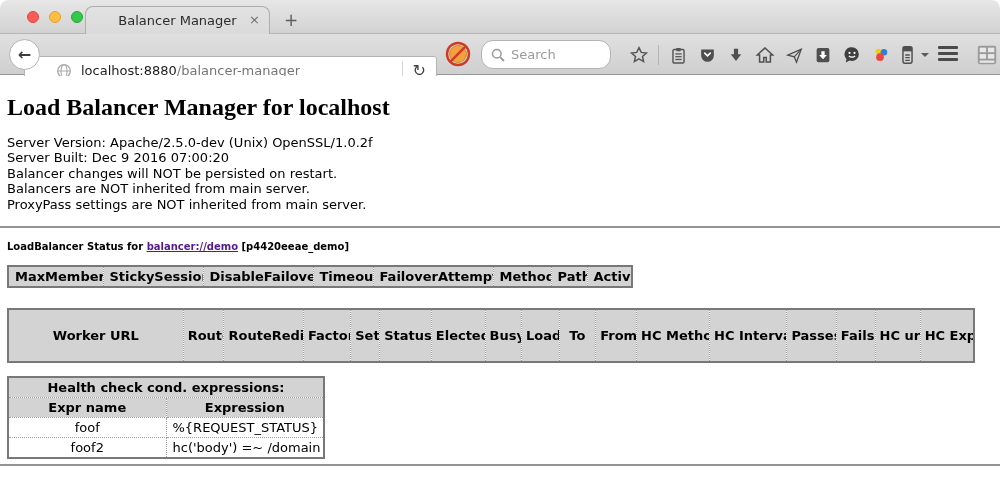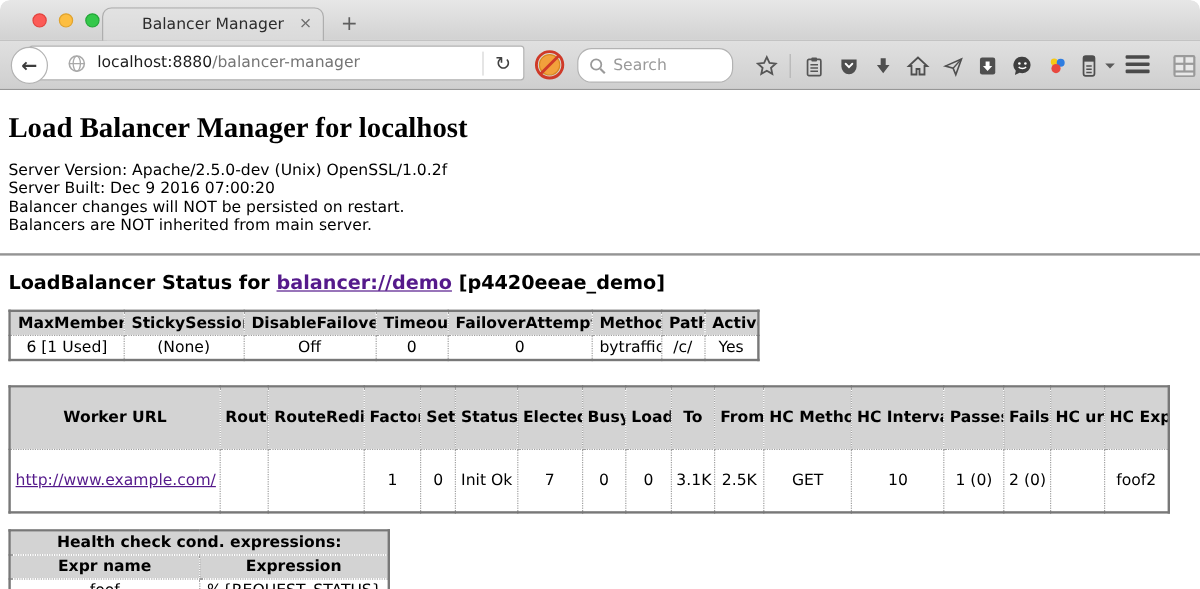--- a/index.html
+++ b/index.html
@@ -37,21 +37,21 @@
     background:linear-gradient(#e0e0e0,#cfcfcf);
     border-top:1px solid #b6b6b6; border-bottom:1px solid #979797;
   }
   .back-btn {
     position:absolute; left:9px; top:5px; width:31px; height:31px;
     background:#ffffff; border:1px solid #b3b3b3; border-radius:50%;
     display:flex; align-items:center; justify-content:center;
     font-size:16px; font-weight:bold; color:#3c3c3c; z-index:3;
   }
   .url-bar {
-    position:absolute; left:24px; top:4px; width:413px; height:29px;
+    position:absolute; left:24px; top:22px; width:413px; height:29px;
     background:#ffffff; border:1px solid #b3b3b3; border-radius:3px;
     display:flex; align-items:center; padding-left:30px;
   }
   .url-text { font-size:13px; margin-left:8px; white-space:nowrap; overflow:hidden; }
   .url-host { color:#1c1c1c; }
   .url-path { color:#757575; }
   .url-spacer { flex:1; }
   .url-divider { width:1px; height:20px; background:#d4d4d4; }
   .reload { font-size:16px; color:#404040; padding:0 10px; }
   .flash-btn { position:absolute; left:445px; top:7px; width:26px; height:26px; }
@@ -69,21 +69,21 @@
   .caret { width:0; height:0; border:4px solid transparent; border-top-color:#5a5a5a; margin-top:4px; }
   .hamburger { position:absolute; left:938px; top:12px; display:flex; flex-direction:column; gap:3px; }
   .hamburger span { display:block; width:20px; height:3px; background:#4a4a4a; border-radius:1px; }
   .grid-btn { position:absolute; left:976px; top:10px; }
   
   .content { position:absolute; top:76px; left:0; right:0; bottom:0; background:#ffffff; color:#000; }
   h1.page-h1 { margin:18px 0 0 7px; font-size:24px; font-weight:bold;font-family:Liberation Serif, serif; }
   .info { margin:14px 16px 0 7px; font-size:13px; line-height:15.4px; }
   .info span { display:block; }
   hr.rule { border:0; height:2px; background:#949494; margin:14px 0 0 0; }
-  h3.status-h3 { margin:13px 0 0 7px; font-size:16px; font-weight:bold; }
+  h3.status-h3 { margin:13px 0 0 7px; font-size:10px; font-weight:bold; }
   a.plink, .plink { color:#551a8b; text-decoration:underline; font-weight:bold; }
   a.wlink { color:#551a8b; text-decoration:underline; }
   table.dtab {
     border-collapse:collapse; margin:13px 0 0 7px;
     font-size:13px; border:2px solid #787878; table-layout:fixed;
   }
   table.dtab th, table.dtab td {
     border:1px dotted #9f9f9f; padding:2px 6px; text-align:center;
     white-space:nowrap; overflow:hidden; height:17px;
   }
@@ -237,47 +237,38 @@
   </div>
 
   <div class="content">
     <h1 class="page-h1">Load Balancer Manager for localhost</h1>
 
     <div class="info">
       <span>Server Version: Apache/2.5.0-dev (Unix) OpenSSL/1.0.2f</span>
       <span>Server Built: Dec 9 2016 07:00:20</span>
       <span>Balancer changes will NOT be persisted on restart.</span>
       <span>Balancers are NOT inherited from main server.</span>
+      <span>ProxyPass settings are NOT inherited from main server.</span>
     </div>
 
     <hr class="rule">
 
     <h3 class="status-h3"><span>LoadBalancer Status for </span><a href="#" class="plink">balancer://demo</a><span> [p4420eeae_demo]</span></h3>
 
     <table class="dtab" style="width:624px;">
       <tbody>
           <tr>
         <th style="width:95px">MaxMembers</th>
         <th style="width:100px">StickySession</th>
         <th style="width:110px">DisableFailover</th>
         <th style="width:60px">Timeout</th>
         <th style="width:120px">FailoverAttempts</th>
         <th style="width:58px">Method</th>
         <th style="width:36px">Path</th>
         <th style="width:45px">Active</th>
-      </tr>
-      <tr>
-        <td>6 [1 Used]</td>
-        <td>(None)</td>
-        <td>Off</td>
-        <td>0</td>
-        <td>0</td>
-        <td>bytraffic</td>
-        <td>/c/</td>
-        <td>Yes</td>
       </tr>
     </tbody>
       </table>
 
     <table class="dtab worker">
       <tbody>
           <tr>
         <th style="width:163px">Worker URL</th>
         <th style="width:38px">Route</th>
         <th style="width:74px">RouteRedir</th>
@@ -289,39 +280,20 @@
         <th style="width:35px">Load</th>
         <th style="width:34px">To</th>
         <th style="width:38px">From</th>
         <th style="width:68px">HC Method</th>
         <th style="width:72px">HC Interval</th>
         <th style="width:46px">Passes</th>
         <th style="width:36px">Fails</th>
         <th style="width:42px">HC uri</th>
         <th style="width:50px">HC Expr</th>
       </tr>
-      <tr>
-        <td class="cell-left"><a href="#" class="wlink">http://www.example.com/</a></td>
-        <td></td>
-        <td></td>
-        <td>1</td>
-        <td>0</td>
-        <td>Init Ok</td>
-        <td>7</td>
-        <td>0</td>
-        <td>0</td>
-        <td>3.1K</td>
-        <td>2.5K</td>
-        <td>GET</td>
-        <td>10</td>
-        <td>1 (0)</td>
-        <td>2 (0)</td>
-        <td></td>
-        <td>foof2</td>
-      </tr>
     </tbody>
       </table>
 
     <table class="dtab hc">
       <tbody>
           <tr>
         <th colspan="2">Health check cond. expressions:</th>
       </tr>
       <tr>
         <th style="width:80px">Expr name</th>

